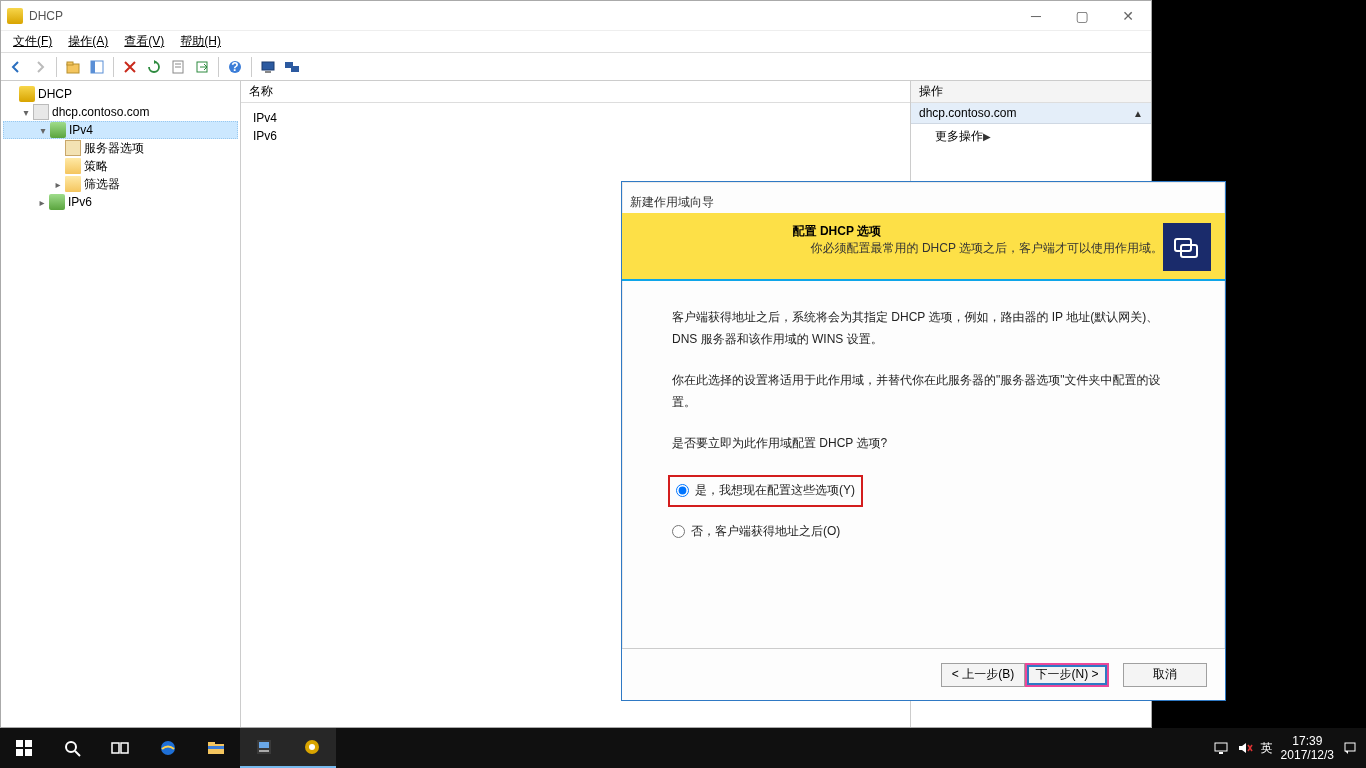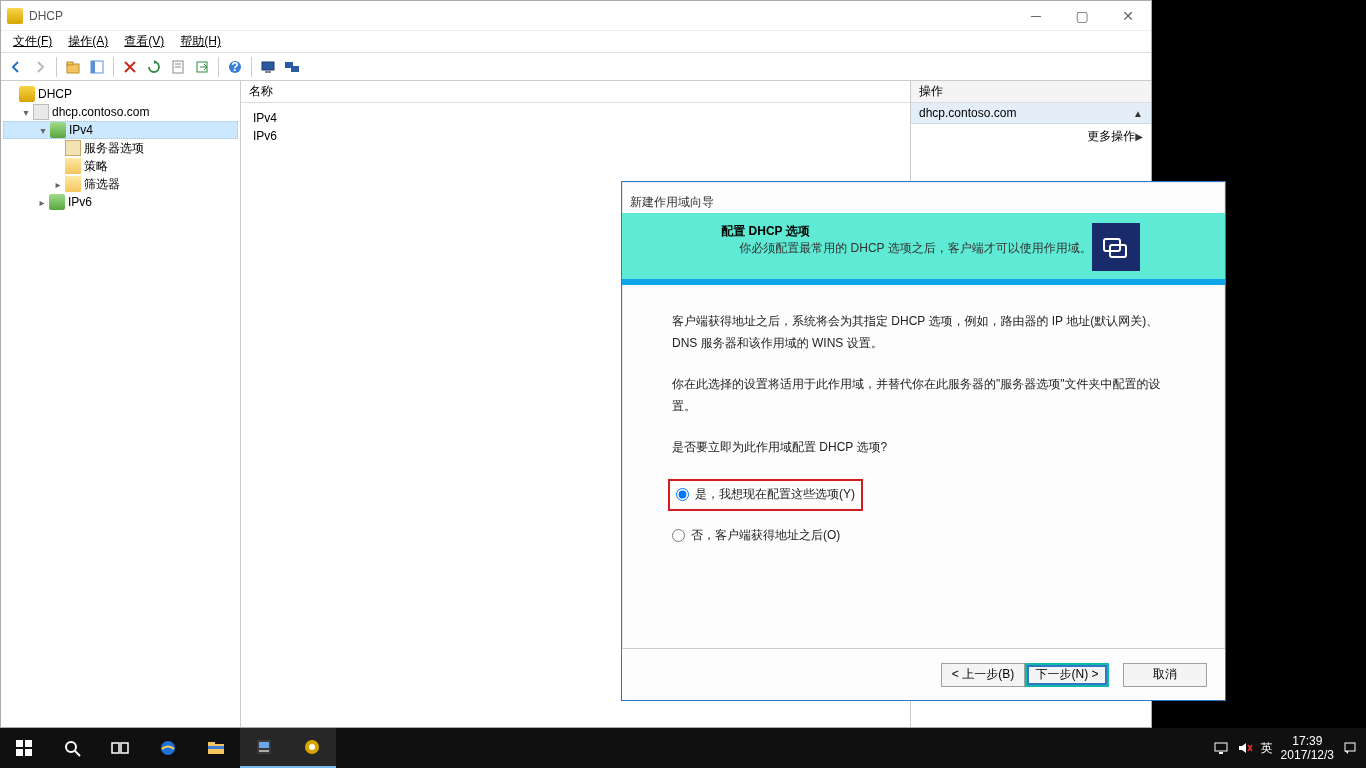--- a/index.html
+++ b/index.html
@@ -51,34 +51,34 @@
 
 
 .center-header{height:22px;border-bottom:1px solid #ddd;display:flex;align-items:center;padding-left:8px;color:#000;background:#fff;}
 .center-list{padding:6px 8px;}
 .center-list .item{display:flex;align-items:center;height:18px;gap:4px;}
 
 
 .actions-header{height:22px;background:#f4f4f4;border-bottom:1px solid #ddd;padding-left:8px;display:flex;align-items:center;font-weight:normal;}
 .actions-group-title{background:#e4eef9;border-bottom:1px solid #cfd8e3;padding:3px 8px;display:flex;align-items:center;justify-content:space-between;}
 .actions-group-title .tri{font-size:10px;color:#333;}
-.actions-item{padding:4px 8px 4px 24px;display:flex;align-items:center;justify-content:flex-end;}
+.actions-item{padding:4px 8px 4px 24px;display:flex;align-items:center;justify-content:flex-start;}
 .actions-item .tri{font-size:10px;color:#333;}
 
 
 .wizard{position:absolute;left:380px;top:100px;width:605px;height:520px;background:#fdfdfd;border:1px solid #2f79c4;box-shadow:0 0 0 1px #eaeaea inset;}
-.wiz-head{padding:10px 14px 8px 14px;border-bottom:6px solid #0ea5e9;display:flex;justify-content:center;align-items:flex-start;background:#5eead4;}
+.wiz-head{padding:10px 14px 8px 14px;border-bottom:2px solid #0ea5e9;display:flex;justify-content:flex-end;align-items:flex-start;background:#fde047;}
 .wiz-content{padding:26px 50px 10px 50px;line-height:1.8;color:#222;height:370px;}
 .wiz-content p{margin-bottom:20px;}
 .radio-row{display:flex;align-items:center;gap:6px;margin:8px 0 4px -4px;}
 .radio-row input{margin:0;}
 .radio-highlight{border:2px solid #d31d1d;padding:3px 6px;display:inline-flex;align-items:center;gap:6px;}
 .wiz-footer{position:absolute;bottom:0;left:0;right:0;height:52px;border-top:1px solid #ccc;display:flex;align-items:center;justify-content:flex-end;padding-right:18px;background:#fdfdfd;}
 .wbtn{min-width:84px;height:24px;background:#f4f4f4;border:1px solid #a0a0a0;display:flex;align-items:center;justify-content:center;padding:0 6px;}
-.wbtn.next{border:2px solid #14b8a6;outline:2px solid #2f79c4;outline-offset:-4px;}
+.wbtn.next{border:2px solid #ec4899;outline:2px solid #2f79c4;outline-offset:-4px;}
 .wiz-logo{width:48px;height:48px;background:#1a2b6b;display:flex;align-items:center;justify-content:center;}
 .wiz-logo svg{width:36px;height:36px;}
 .wiz-caption{font-weight:400;color:#333;padding:0 0 2px 0;margin-top:10px;}
 .wiz-sub{font-weight:bold;padding-left:14px;}
 
 
 .taskbar{position:absolute;left:0;bottom:0;width:1366px;height:40px;background:#101010;display:flex;align-items:center;color:#fff;}
 .taskbar .tb-item{width:48px;height:40px;display:flex;align-items:center;justify-content:center;}
 .taskbar .tb-item svg{width:20px;height:20px;}
 .taskbar .tb-item.active{border-bottom:2px solid #76b9ed;background:#272727;}

